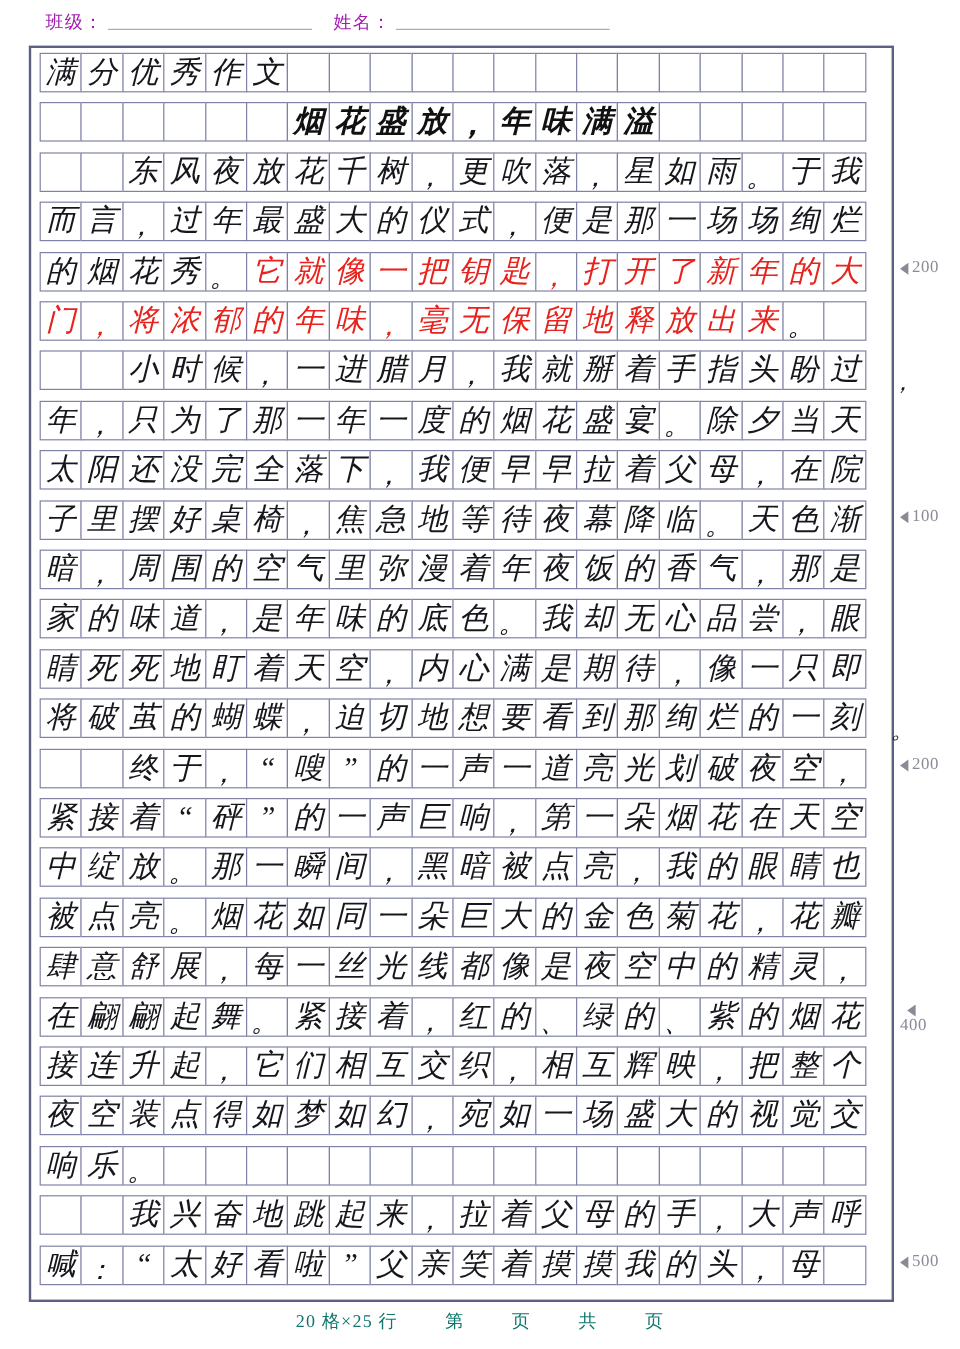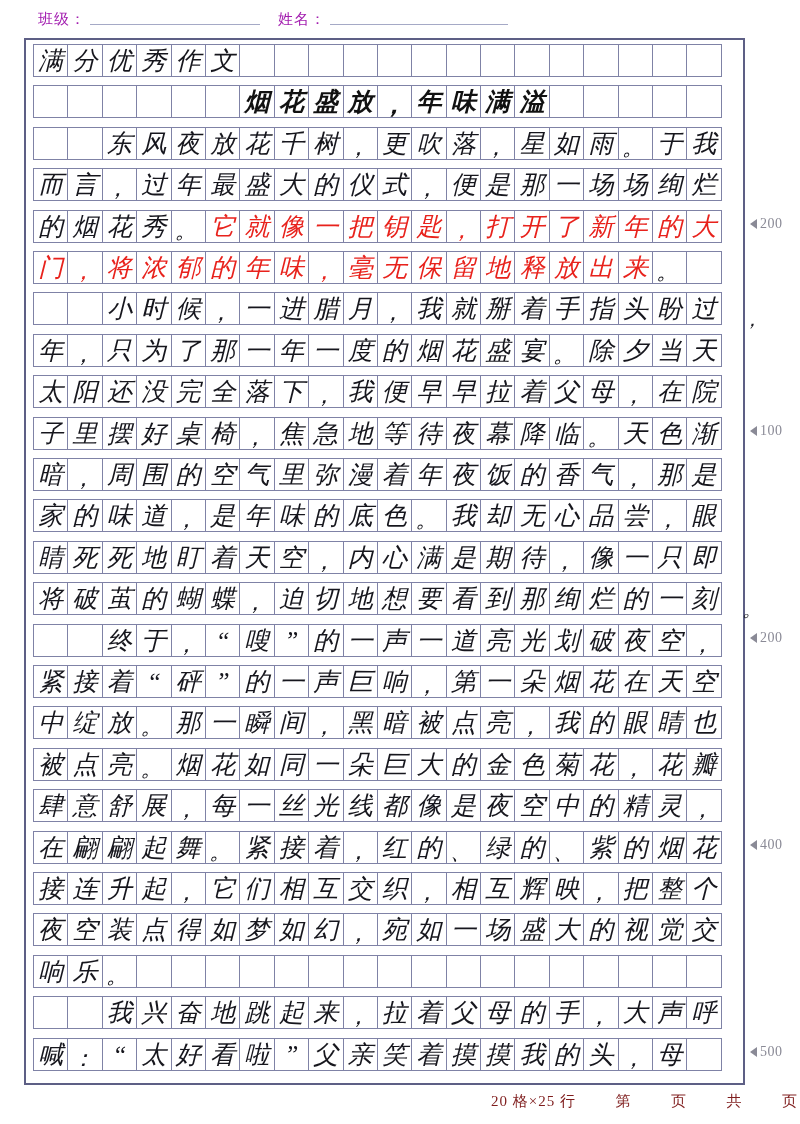--- a/index.html
+++ b/index.html
@@ -94,22 +94,22 @@
     width:0;height:0;
     border-top:5px solid transparent;
     border-bottom:5px solid transparent;
     border-right:7px solid #8a8a96;
     margin-right:3px;
   }
 
   
   .footer{
     position:absolute;left:0;top:1092px;width:800px;
-    text-align:right;
-    font-size:15px;color:#7f1d1d;letter-spacing:1px;
+    text-align:center;
+    font-size:15px;color:#0f766e;letter-spacing:1px;
     font-family:"Liberation Serif","DejaVu Serif",serif;
   }
   .footer span{margin:0 2px;}
   .footer .gap{display:inline-block;width:22px;}
 </style>
 </head>
 <body>
 
 <div class="header">
   <div class="hdr-field" id="f-class">
@@ -1581,21 +1581,21 @@
       <span>200</span>
     </div>
     <div class="line-marker" style="left: 750px; top: 422.6px;">
       <span class="tri"></span>
       <span>100</span>
     </div>
     <div class="line-marker" style="left: 750px; top: 629.6px;">
       <span class="tri"></span>
       <span>200</span>
     </div>
-    <div class="line-marker" style="left: 750px; top: 836.6px;">
+    <div class="line-marker" style="left: 750px; top: 836.6px; flex-direction: column;">
       <span class="tri"></span>
       <span>400</span>
     </div>
     <div class="line-marker" style="left: 750px; top: 1043.6px;">
       <span class="tri"></span>
       <span>500</span>
     </div>
   </div>
 
 <div class="footer">

